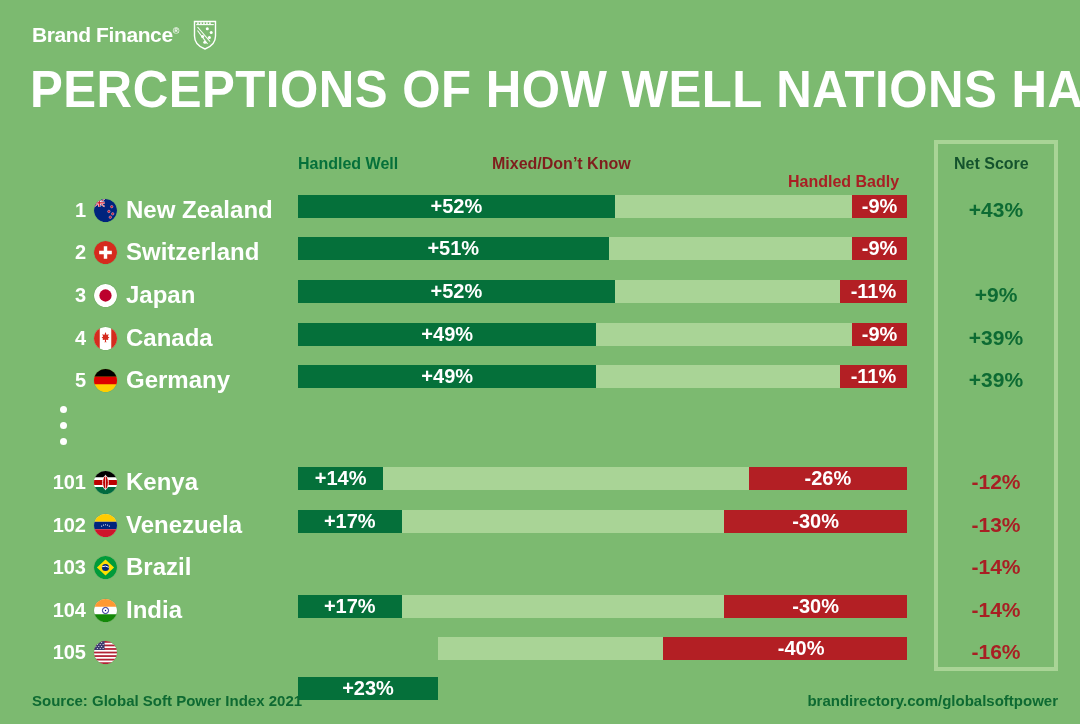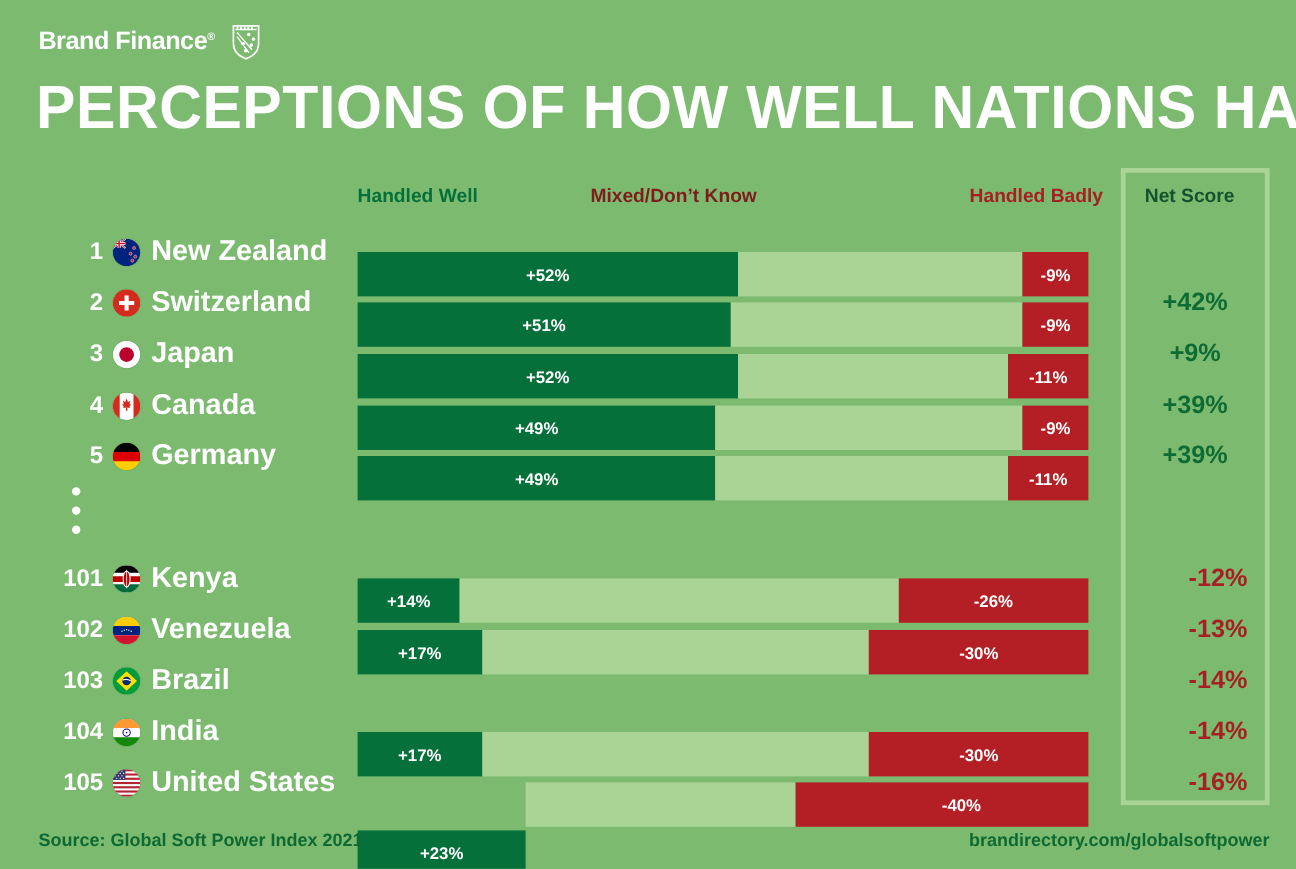--- a/index.html
+++ b/index.html
@@ -35,21 +35,21 @@
     white-space: nowrap;
   }
 
   
   .colhdr {
     position: absolute; top: 155px;
     font-size: 16px; font-weight: bold; white-space: nowrap;
   }
   #hdr-well   { left: 298px; color: #05703a; }
   #hdr-mixed  { left: 492px; color: #7f1d1d; }
-  #hdr-badly  { left: 808px; color: #a81f23; }
+  #hdr-badly  { left: 788px; color: #a81f23; margin-top: 18px; }
   #hdr-net    { left: 954px; color: #14532d; }
 
   
   #netpanel {
     position: absolute; left: 934px; top: 140px;
     width: 124px; height: 531px;
     border: 4px solid #a9d496;
     background: transparent;
     pointer-events: none;
   }
@@ -70,36 +70,36 @@
   }
   .flag svg { display: block; width: 23px; height: 23px; }
   .cname {
     position: absolute; left: 126px; top: 0; height: 38px;
     display: flex; align-items: center;
     color: #ffffff; font-size: 24px; font-weight: bold; white-space: nowrap;
   }
 
   .bars { position: absolute; top: 4px; height: 31px; }
   .seg {
-    position: absolute; top: 15px; height: 37px;
+    position: absolute; top: 0; height: 23px;
     display: flex; align-items: center; justify-content: center;
-    color: #ffffff; font-size: 14px; font-weight: bold;
+    color: #ffffff; font-size: 20px; font-weight: bold;
     overflow: hidden; white-space: nowrap;
   }
   .seg-well  { background: #05703a; }
   .seg-mixed { background: #a9d496; }
   .seg-badly { background: #b31f24; }
 
   .net {
     position: absolute; left: 938px; width: 116px; top: 0; height: 38px;
     display: flex; align-items: center; justify-content: center;
     font-size: 21px; font-weight: bold;
   }
   .net-pos { color: #0d6b33; }
-  .net-neg { color: #a81f23; margin-left: 19px; }
+  .net-neg { color: #a81f23; }
 
   
   #ellipsis {
     position: absolute; left: 60px; top: 406px;
     display: flex; flex-direction: column; gap: 9px;
   }
   #ellipsis i { display: block; width: 7px; height: 7px; border-radius: 50%; background: #ffffff; }
 
   
   #src {
@@ -173,36 +173,36 @@
               <circle cx="17" cy="19" r="1.3"></circle>
     </g>
           </svg>
         </div>
         <div class="cname">New Zealand</div>
         <div class="bars" style="left: 298px; width: 609px;">
           <div class="seg seg-well" style="left: 0px; width: 316.68px;">+52%</div>
           <div class="seg seg-mixed" style="left: 316.68px; width: 237.51px;"></div>
           <div class="seg seg-badly" style="left: 554.19px; width: 54.81px;">-9%</div>
         </div>
+        <div class="net net-pos">+43%</div>
       </div>
       <div class="row" style="top: 233px;">
         <div class="rank">2</div>
         <div class="flag">
           <svg viewBox="0 0 24 24">
             <circle cx="12" cy="12" r="12" fill="#d52b1e"></circle>
     <path d="M10.2 5.4 h3.6 v4.8 h4.8 v3.6 h-4.8 v4.8 h-3.6 v-4.8 H5.4 v-3.6 h4.8z" fill="#fff"></path>
           </svg>
         </div>
         <div class="cname">Switzerland</div>
         <div class="bars" style="left: 298px; width: 609px;">
           <div class="seg seg-well" style="left: 0px; width: 310.59px;">+51%</div>
           <div class="seg seg-mixed" style="left: 310.59px; width: 243.6px;"></div>
           <div class="seg seg-badly" style="left: 554.19px; width: 54.81px;">-9%</div>
         </div>
-        <div class="net net-pos">+42%</div>
       </div>
       <div class="row" style="top: 276px;">
         <div class="rank">3</div>
         <div class="flag">
           <svg viewBox="0 0 24 24">
             <circle cx="12" cy="12" r="12" fill="#fff"></circle>
     <circle cx="12" cy="12" r="6.4" fill="#bc002d"></circle>
           </svg>
         </div>
         <div class="cname">Japan</div>
@@ -350,21 +350,20 @@
               <circle cx="9.5" cy="3.7" r="0.55"></circle>
     <circle cx="2" cy="5.8" r="0.55"></circle>
               <circle cx="5" cy="5.8" r="0.55"></circle>
               <circle cx="8" cy="5.8" r="0.55"></circle>
     <circle cx="3.5" cy="7.9" r="0.55"></circle>
               <circle cx="6.5" cy="7.9" r="0.55"></circle>
               <circle cx="9.5" cy="7.9" r="0.55"></circle>
             </g>
           </svg>
         </div>
-        <div class="cname">United States</div>
         <div class="bars" style="left: 298px; width: 609px;">
           <div class="seg seg-well" style="left: 0px; width: 140.07px; margin-top: 40px;">+23%</div>
           <div class="seg seg-mixed" style="left: 140.07px; width: 225.33px;"></div>
           <div class="seg seg-badly" style="left: 365.4px; width: 243.6px; padding-left: 32px;">-40%</div>
         </div>
         <div class="net net-neg">-16%</div>
       </div>
     </div>
 
   <div id="ellipsis">

